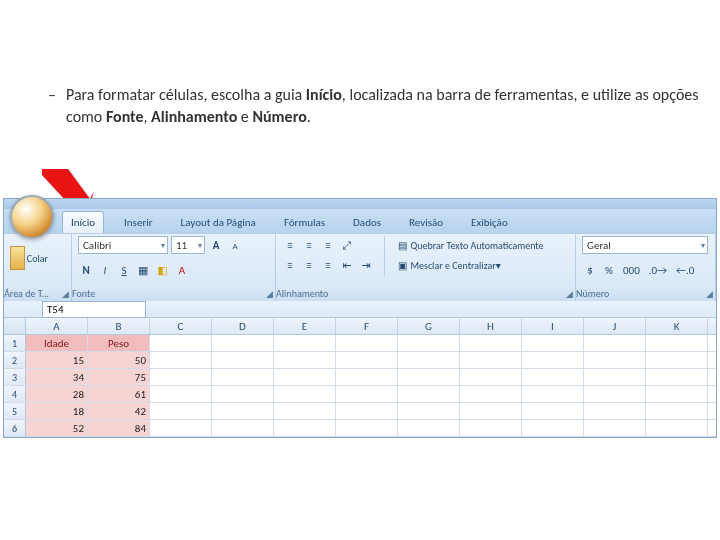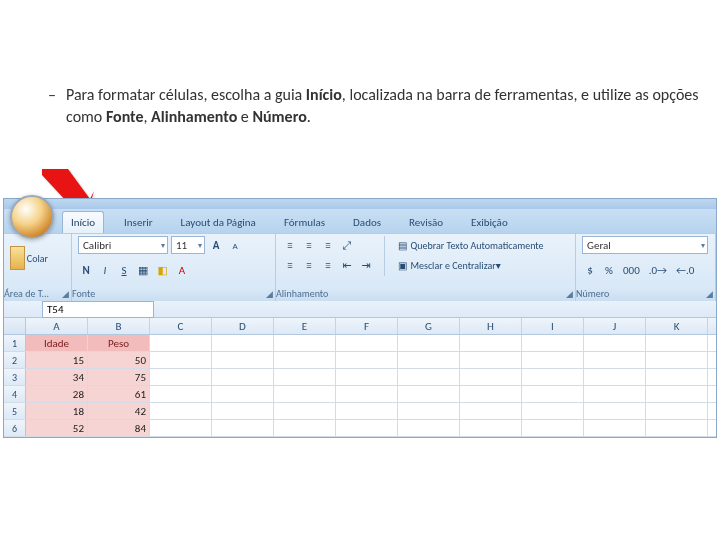--- a/index.html
+++ b/index.html
@@ -16,21 +16,21 @@
 .group{border-right:1px solid #b5cee6;padding:2px 6px;display:flex;flex-direction:column;justify-content:space-between;position:relative}
 .grouplabel{font-size:10px;color:#4c6d92;text-align:center;padding:1px 0;background:linear-gradient(#dbeaf8,#c9def1);margin:0 -6px -2px -6px;display:flex;justify-content:center;align-items:center;gap:6px}
 .grow{display:flex;align-items:flex-start;gap:3px;height:20px}
 .btn{display:inline-flex;align-items:center;justify-content:center;min-width:16px;height:18px;padding:0 3px;border-radius:2px;font-size:11px;color:#2a4d73;cursor:pointer}
 .vsep{width:1px;height:40px;background:#b5cee6;margin:0 2px}
 .fontbox{height:18px;border:1px solid #9ab6d6;background:#fff;font-size:11px;padding:0 14px 0 4px;display:inline-flex;align-items:center;position:relative;color:#333}
 .fontbox::after{content:"▾";position:absolute;right:2px;font-size:8px;color:#5b7da0}
 .dlaunch{font-size:9px;color:#5b7da0;margin-left:auto;padding-right:2px}
 .bigbtn{display:flex;flex-direction:row;align-items:center;justify-content:center;width:38px;height:44px;font-size:10px;color:#2a4d73;gap:2px}
 .ico{width:16px;height:16px;display:inline-block}
-.namebox{position:absolute;top:0;left:38px;width:112px;height:17px;border:1px solid #9ab6d6;background:#fff;font-size:11px;padding:0 4px;display:flex;align-items:center}
+.namebox{position:absolute;top:0;left:38px;width:104px;height:17px;border:1px solid #9ab6d6;background:#fff;font-size:11px;padding:0 4px;display:flex;align-items:center}
 .sheetarea{position:relative;margin-top:0;background:#fff}
 .nbwrap{height:17px;background:linear-gradient(#e9f2fb,#dce9f7);border-bottom:1px solid #b3c8dd;position:relative}
 .colhdrs{display:flex;height:17px;background:linear-gradient(#eef4fb,#dde9f6);border-bottom:1px solid #b3c8dd}
 .corner{width:22px;border-right:1px solid #b3c8dd;background:linear-gradient(#e8f0f9,#d6e4f2)}
 .colh{width:62px;border-right:1px solid #c5d4e4;text-align:center;font-size:11px;color:#2a4d73;line-height:17px}
 .row{display:flex;height:17px;border-bottom:1px solid #d3dce6}
 .rowh{width:22px;border-right:1px solid #b3c8dd;background:linear-gradient(#eef4fb,#dde9f6);text-align:center;font-size:10px;color:#2a4d73;line-height:17px}
 .cell{width:62px;border-right:1px solid #d3dce6;font-size:11px;padding:0 3px;line-height:17px;text-align:right;color:#222}
 .cell.hdr{background:#f3bcbc;color:#7a1a1a;text-align:center;font-weight:400}
 .cell.pink{background:#f7d4d4}

